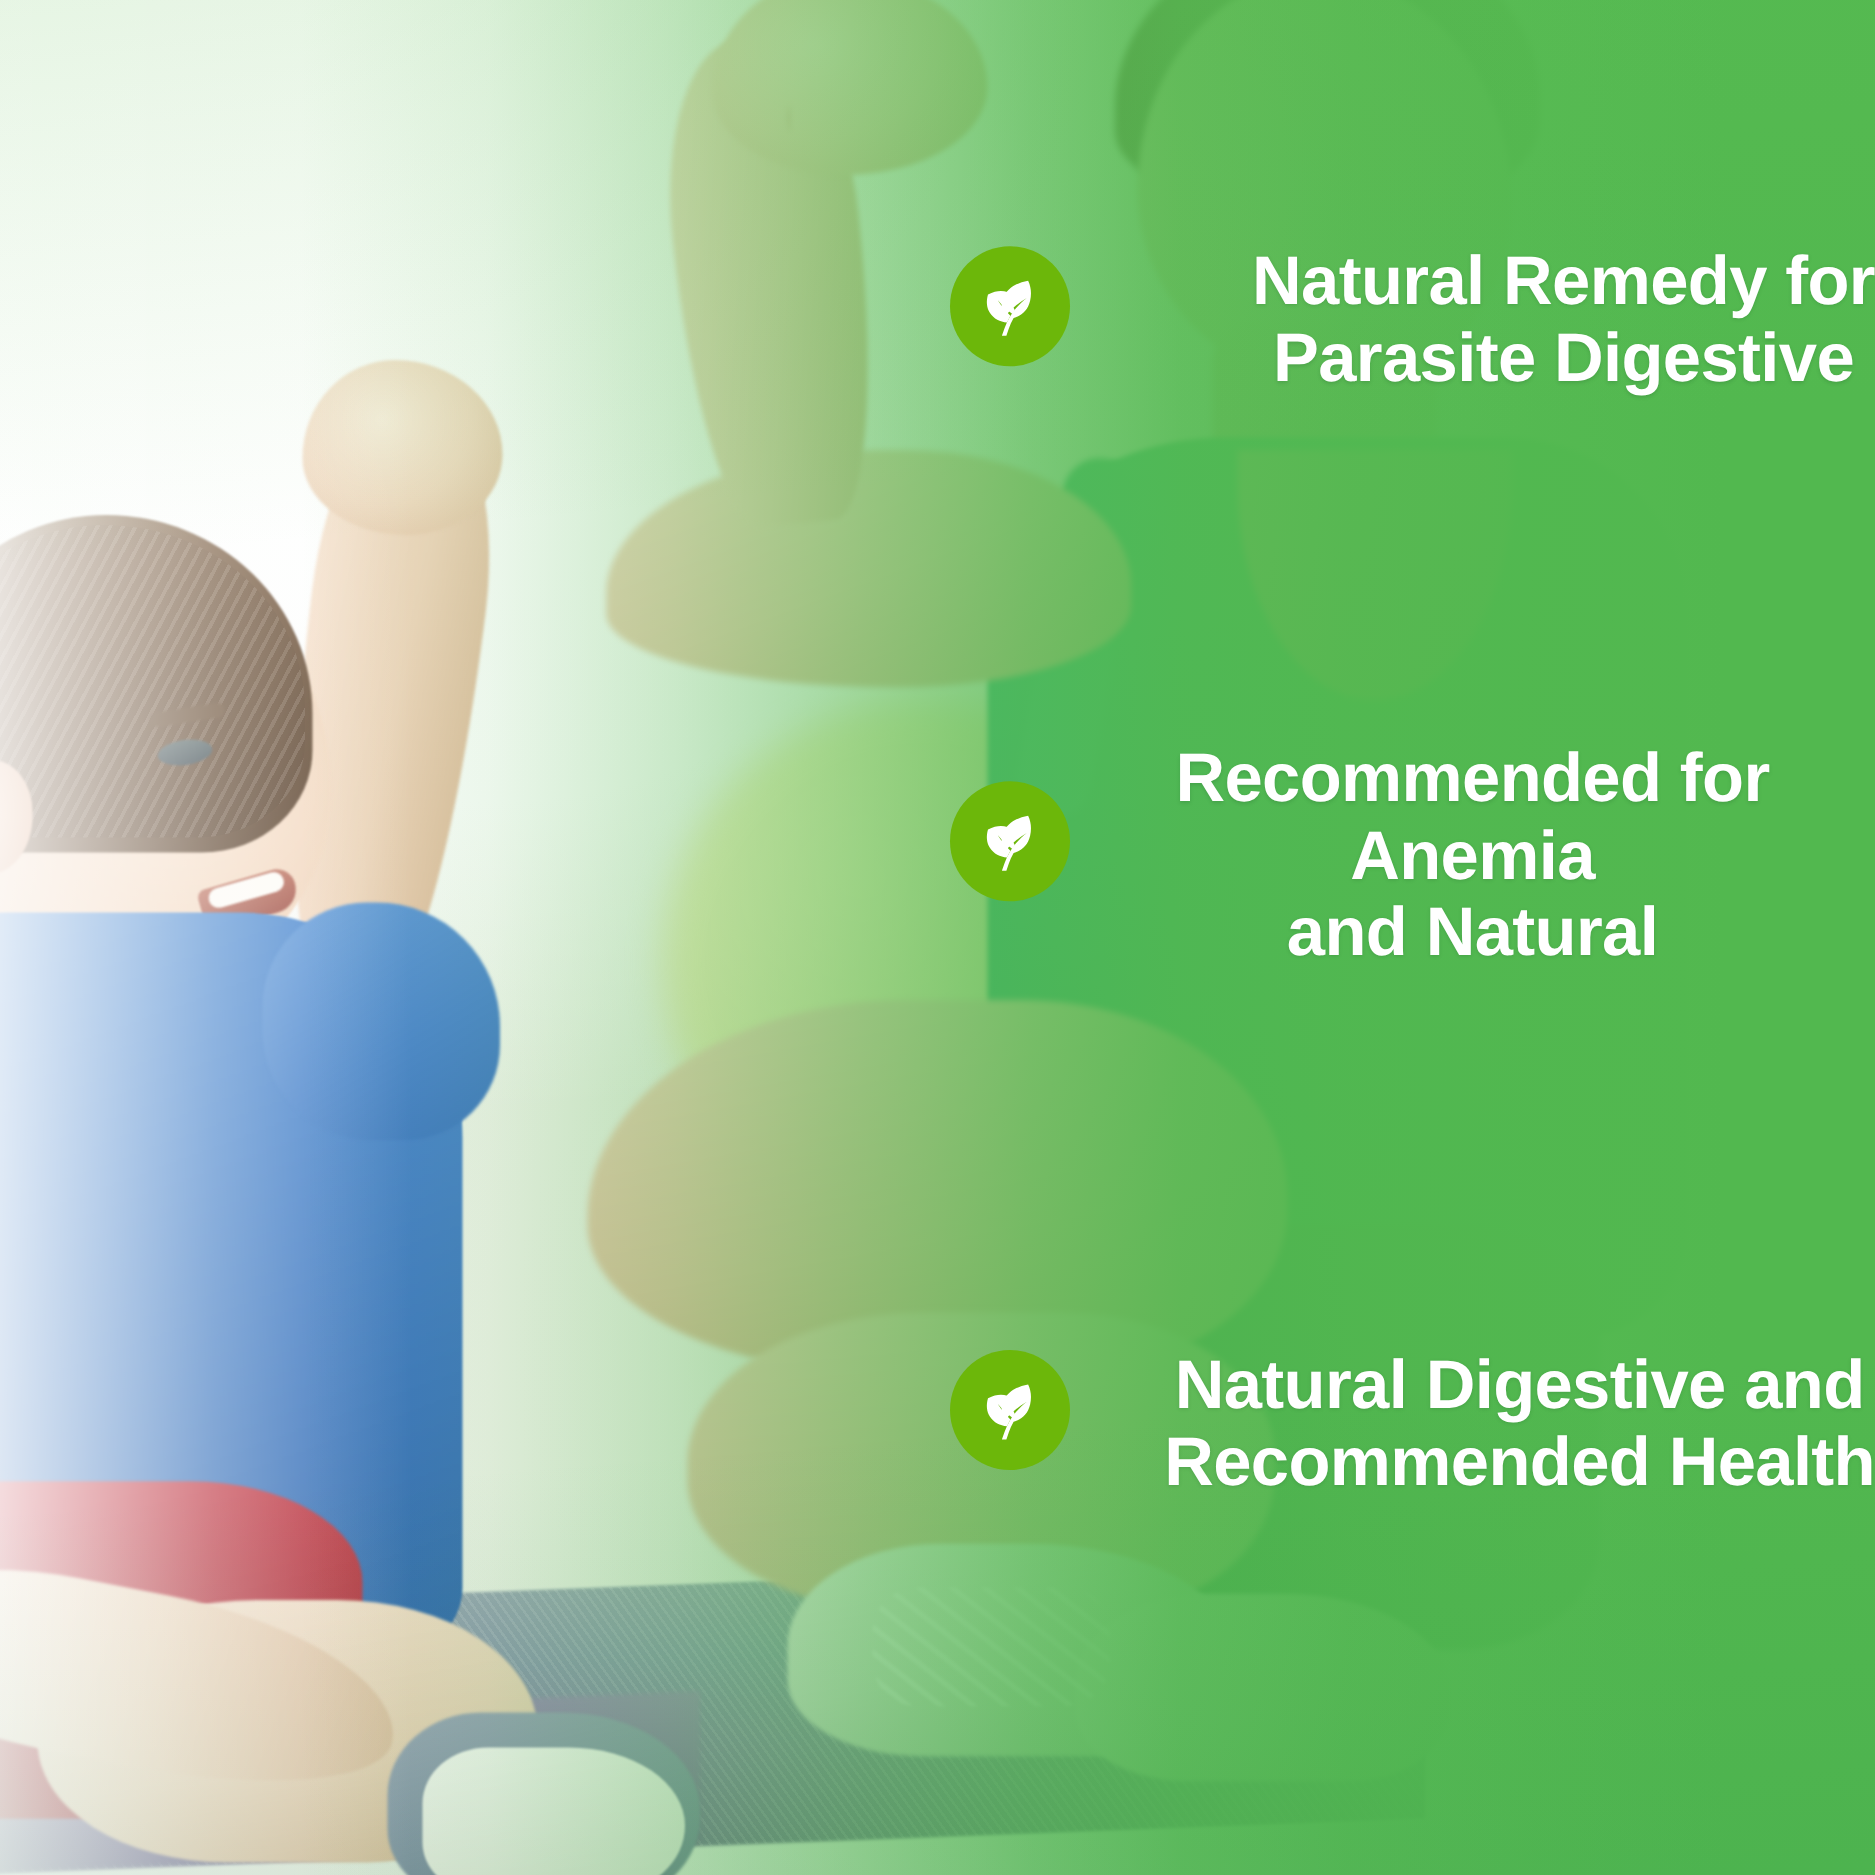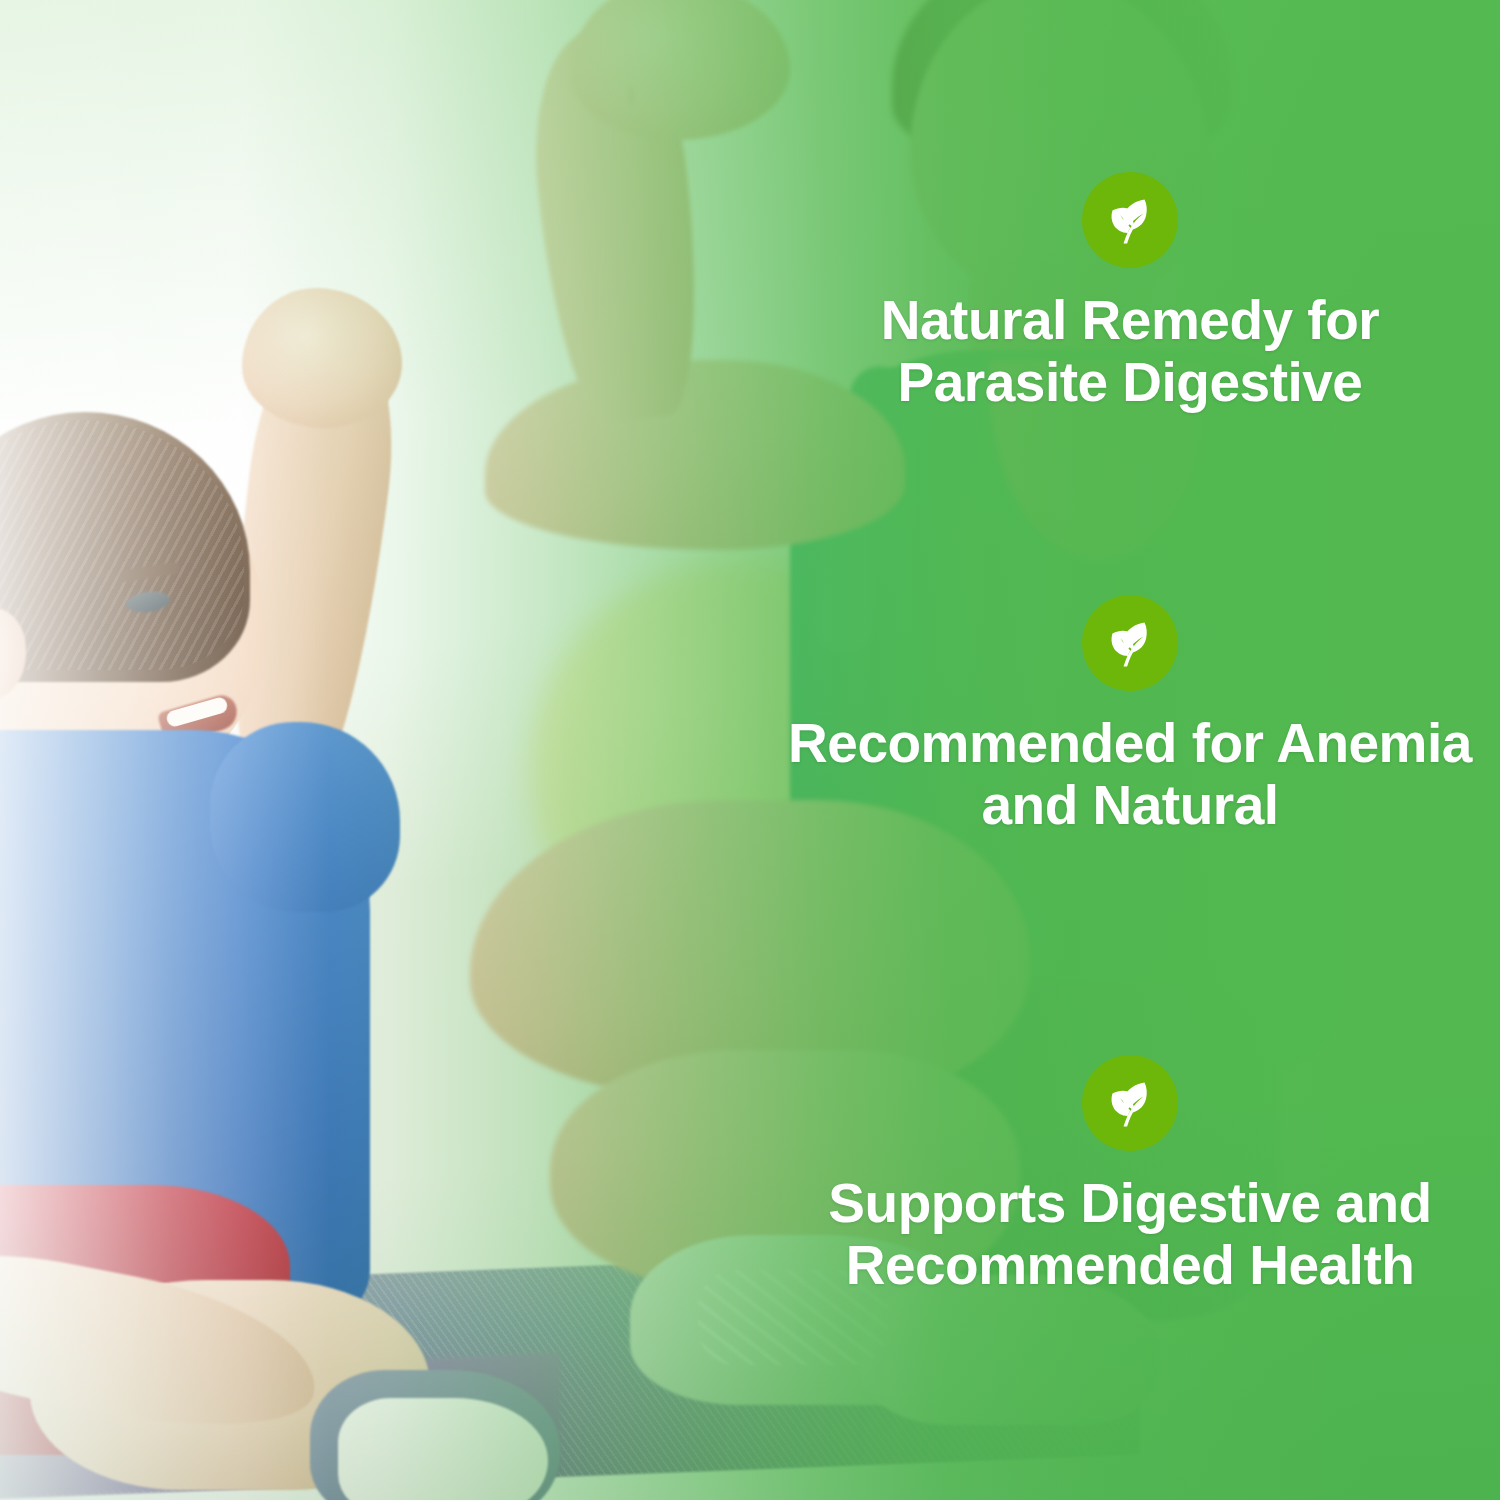--- a/index.html
+++ b/index.html
@@ -289,24 +289,24 @@
     position:absolute; left:0; top:0; width:330px; height:100%;
     background:linear-gradient(90deg, rgba(255,255,255,.82) 0%, rgba(255,255,255,.35) 52%, rgba(255,255,255,0) 100%);
   }
 
   
   .features {
     position:absolute; left:760px; top:0; width:740px; height:1500px;
   }
   .feature {
     position:absolute; left:0; width:740px;
-    display:flex; flex-direction:column; align-items:center;justify-content:space-between;
+    display:flex; flex-direction:row; align-items:center;justify-content:space-between;
   }
   .feature-1 { top:172px; }
-  .feature-2 { top:595px; }
+  .feature-2 { top:570px; }
   .feature-3 { top:1055px; }
 
   .badge {
     width:96px; height:96px; border-radius:50%;
     background:#6cb70a;
     display:flex; align-items:center; justify-content:center;
     flex:0 0 auto;
   }
   .badge svg { display:block; }
 
@@ -410,19 +410,19 @@
     </div>
 
     <div class="feature feature-3">
       <div class="badge">
         <svg width="56" height="56" viewBox="0 0 56 56" aria-hidden="true">
           <path d="M42.5 7.5c-9.5 1.6-16.6 6.5-19.7 13.1-2.6 5.5-1.8 11.4 1.4 15.4 5.6-6.6 11.1-11.1 17.2-14.6-5.1 3.9-9.8 8.9-13.8 15.6-1.6 2.7-2.9 5.5-3.9 8.3l-2.2 6.2h3.6l1.9-5.6c1-2.9 2.3-5.8 3.9-8.5 7.2-2.2 11.6-7 13.2-13.9 1.2-5.3.9-11-1.6-16z" fill="#ffffff"></path>
           <path d="M10.4 18.6c-1.6 5.3-1.1 10.7 1.6 14.8 3 4.6 8 7.2 13.6 7.6.8-1.9 1.7-3.7 2.7-5.5-3.9-3.9-7.3-7.9-10.2-12.5 3.4 4.1 7.3 7.8 11.8 11.2.6-1 1.3-2 2-3-2.3-3.8-3-8.1-1.9-12.3-4.6-3.6-11.3-4.7-19.6-0.3z" fill="#ffffff"></path>
         </svg>
       </div>
       <div class="feature-text">
-        <span>Supports Digestive and</span><br>
+        <span>Natural Digestive and</span><br>
         <span>Recommended Health</span>
       </div>
     </div>
 
   </div>
 </div>
 
 </body></html>

